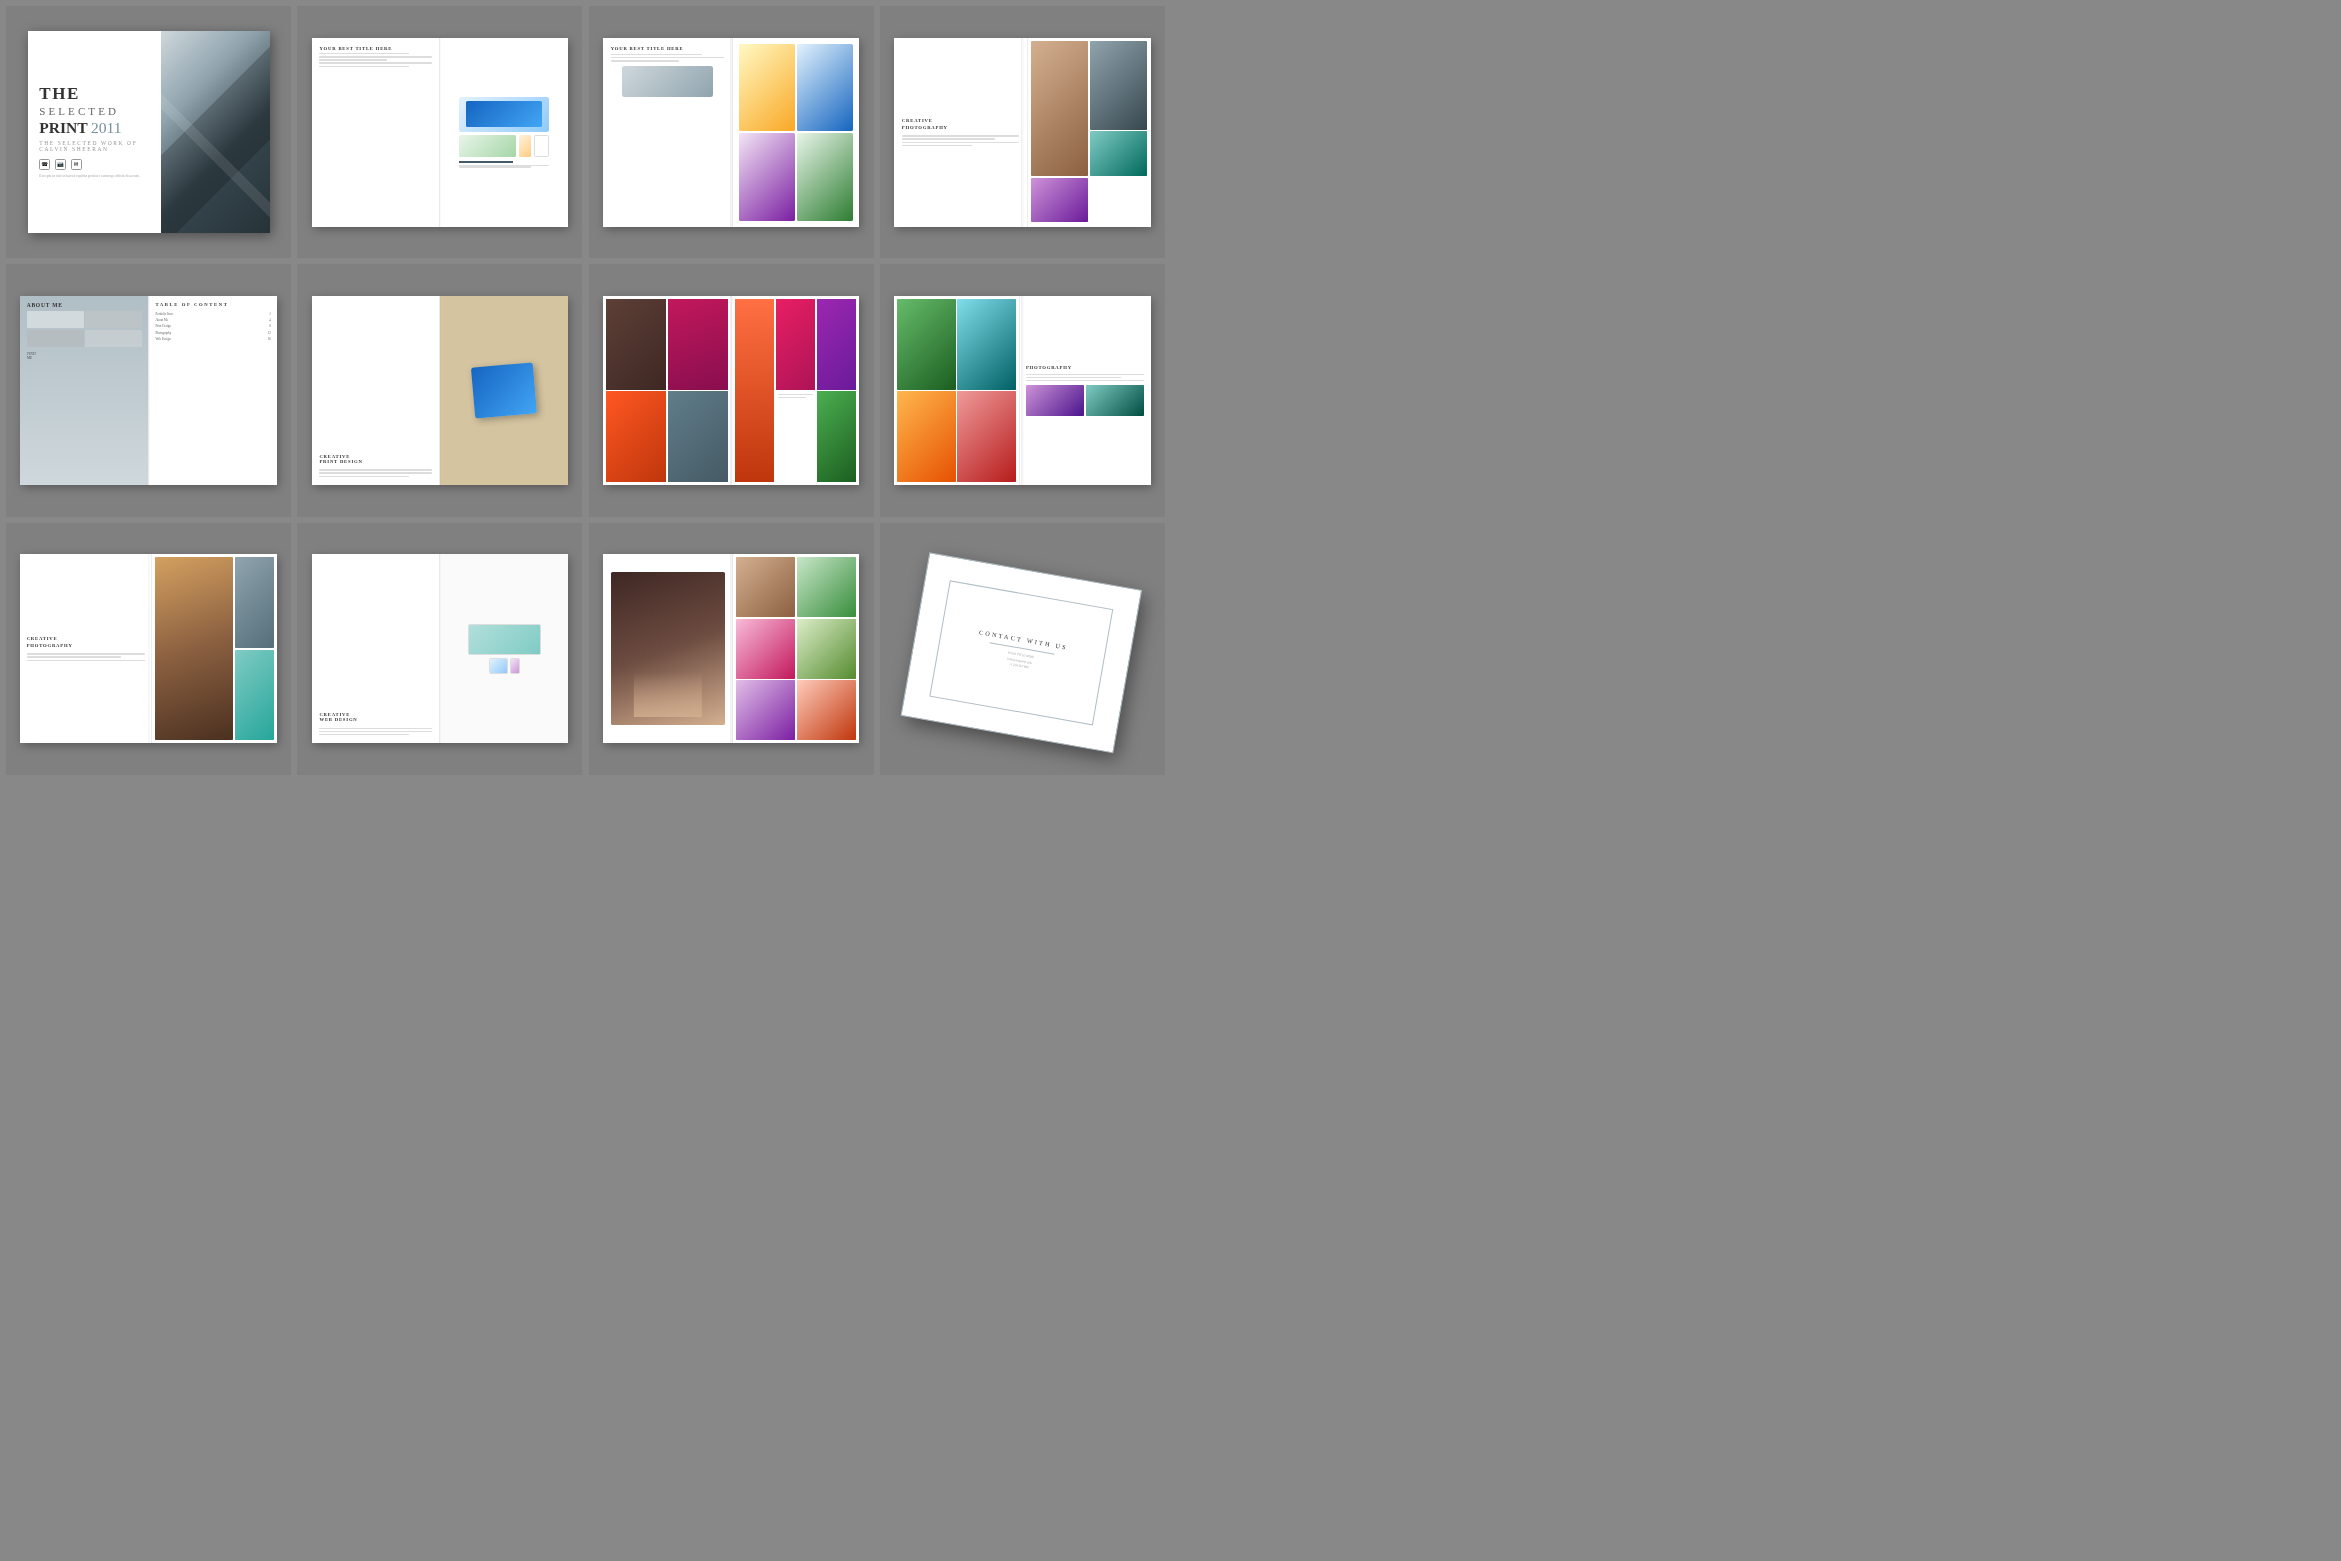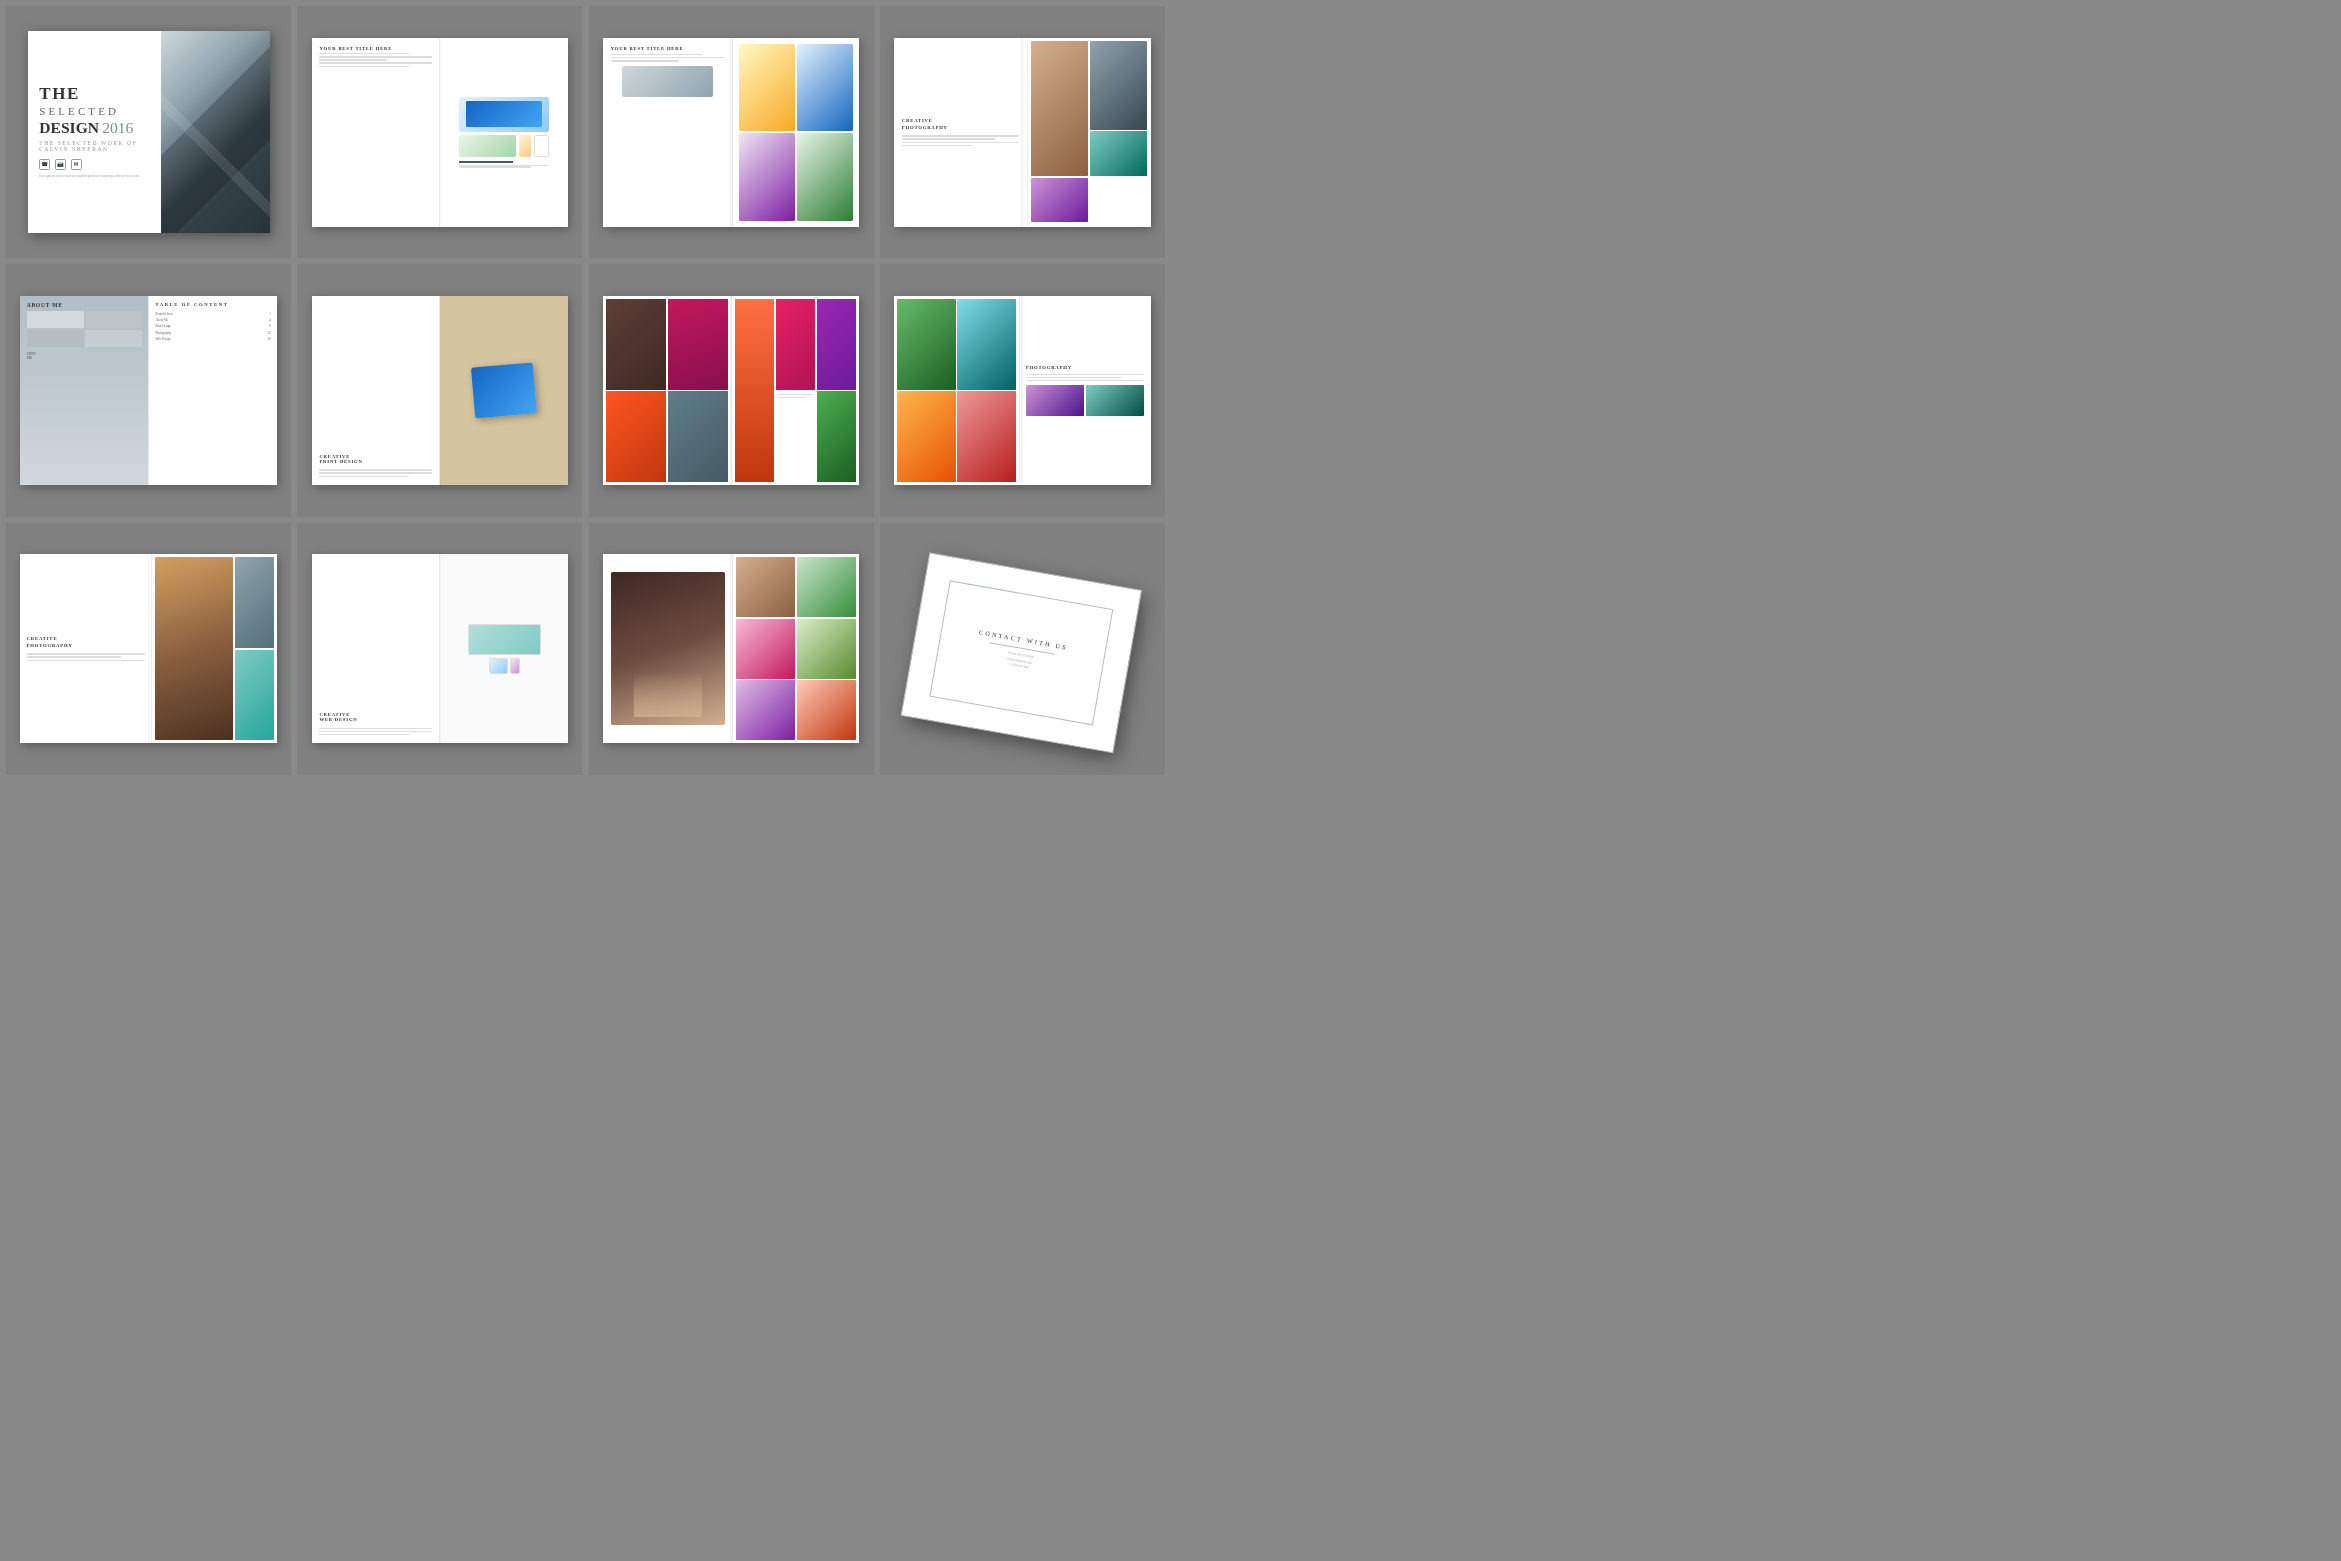--- a/index.html
+++ b/index.html
@@ -391,22 +391,22 @@
 <div class="grid">
 
   <div class="cell cell-1">
     <div class="cover-book">
       <div class="cover-left">
         <div>
           <span class="cover-title-the">THE</span>
           <span class="cover-title-portfolio">SELECTED</span>
         </div>
         <div>
-          <span class="cover-title-design">DESIGN</span>
-          <span class="cover-title-year">2016</span>
+          <span class="cover-title-design">PRINT</span>
+          <span class="cover-title-year">2011</span>
         </div>
         <div class="cover-subtitle">THE SELECTED WORK OF CALVIN SHEERAN</div>
         <div class="cover-icons">
           <div class="cover-icon">☎</div>
           <div class="cover-icon">📷</div>
           <div class="cover-icon">✉</div>
         </div>
         <div class="cover-desc">Excepteur sint sciaecat cupidst poistere sumcup officia deserunt.</div>
       </div>
       <div class="cover-right">

